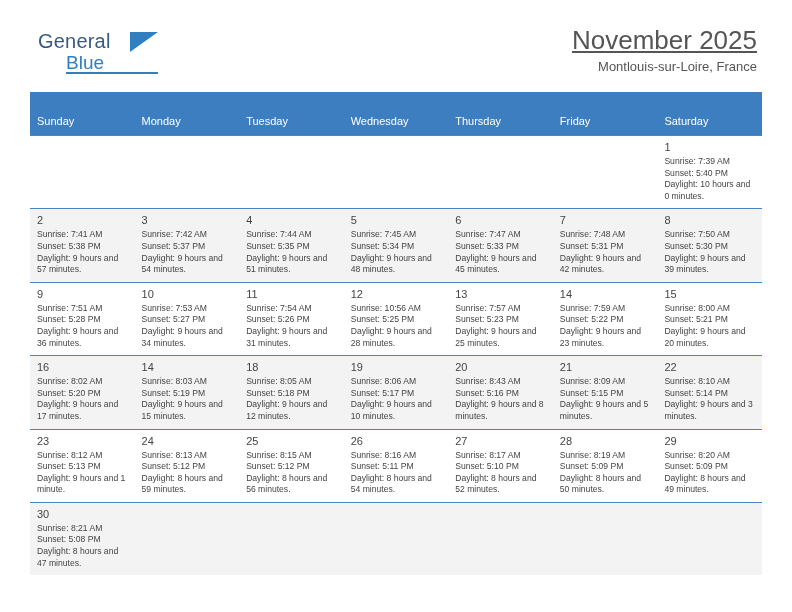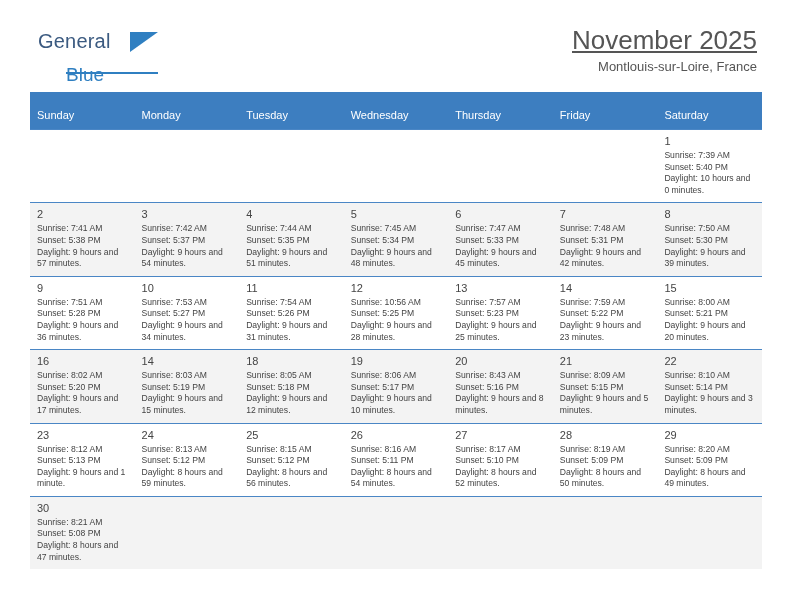--- a/index.html
+++ b/index.html
@@ -40,21 +40,21 @@
     color: #3b5a80;
     letter-spacing: 0.2px;
     line-height: 22px;
     font-family: "Liberation Sans", sans-serif;
   }
   .logo-blue {
     font-size: 19px;
     color: #2f7fc1;
     line-height: 20px;
     margin-left: 28px;
-    margin-top: 13px;
+    margin-top: 1px;
   }
   .logo-tri {
     position: absolute;
     left: 92px;
     top: 2px;
     width: 0;
     height: 0;
     border-left: 28px solid #2f7fc1;
     border-bottom: 20px solid transparent;
   }
@@ -93,21 +93,21 @@
     width: 732px;
     border-collapse: collapse;
     table-layout: fixed;
   }
   .calendar th {
     background: #3d7ec0;
     color: #ffffff;
     font-size: 11px;
     font-weight: normal;
     text-align: left;
-    padding: 14px 0 5px 7px;
+    padding: 20px 0 5px 7px;
     height: 18px;
     border: none;
   }
   .calendar td {
     vertical-align: top;
     border-top: 1px solid #4a86c5;
     padding: 4px 6px 6px 7px;
     height: 62px;
     font-size: 8.6px;
     line-height: 11.6px;

